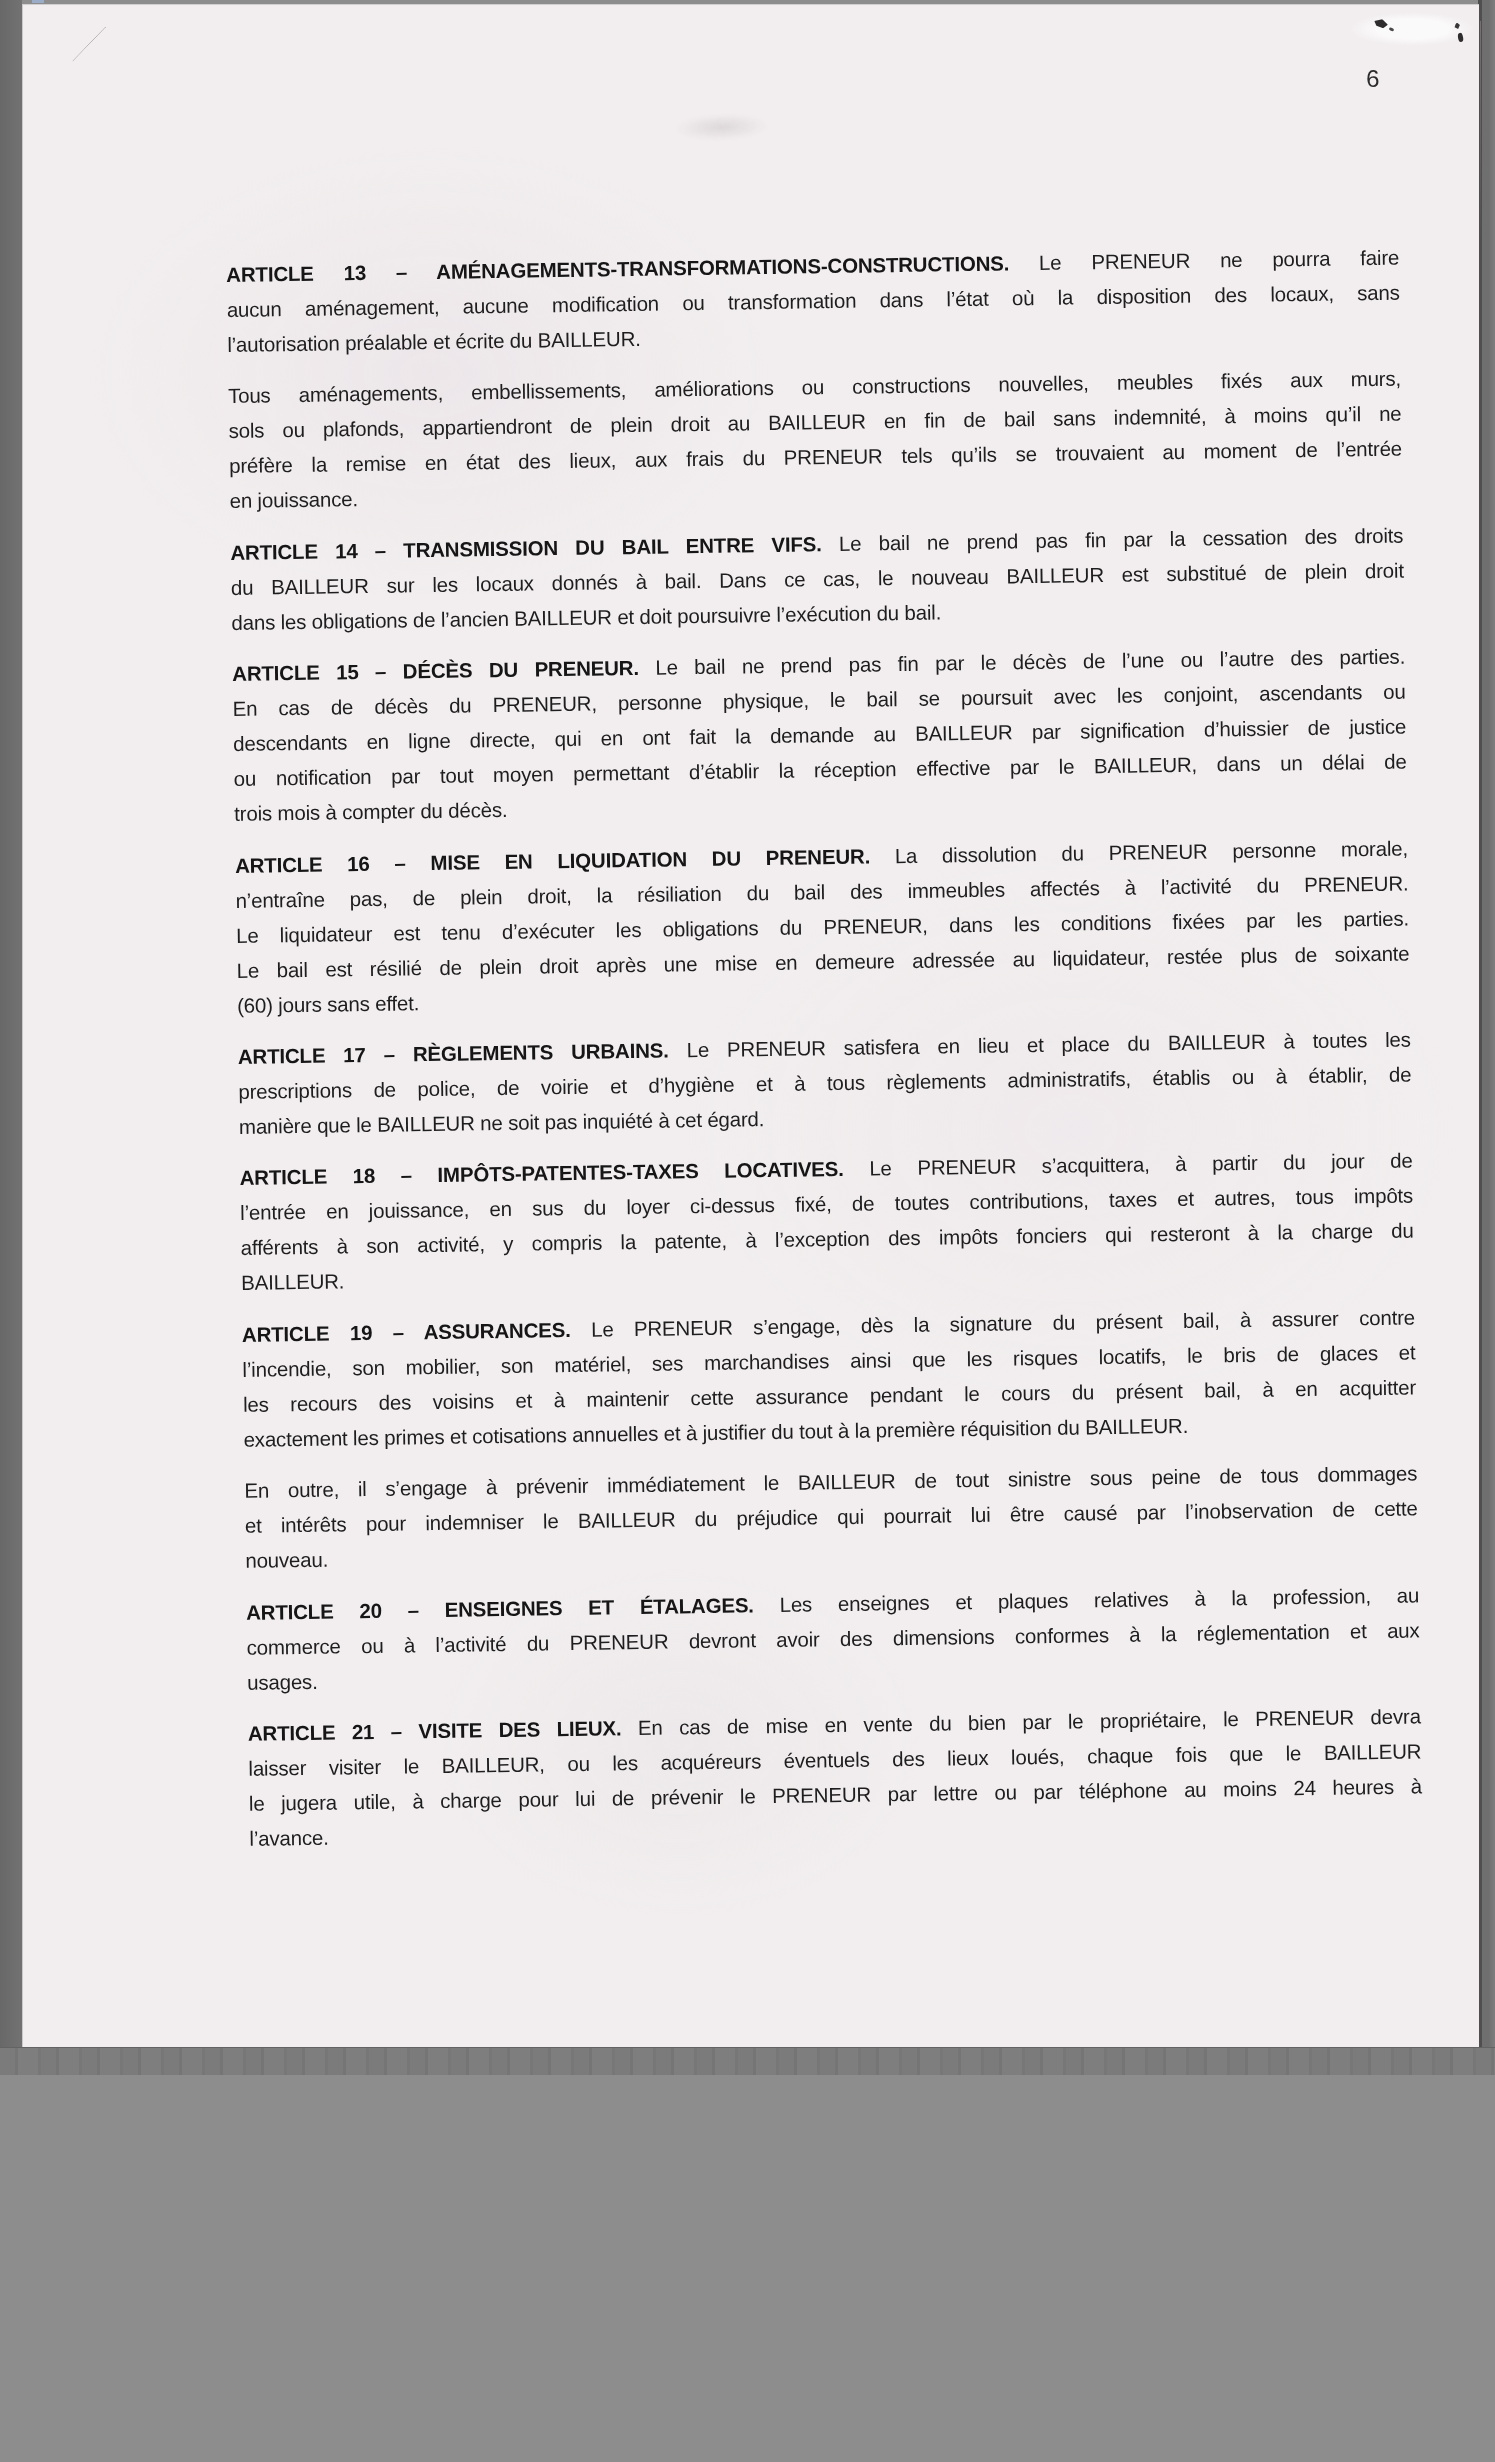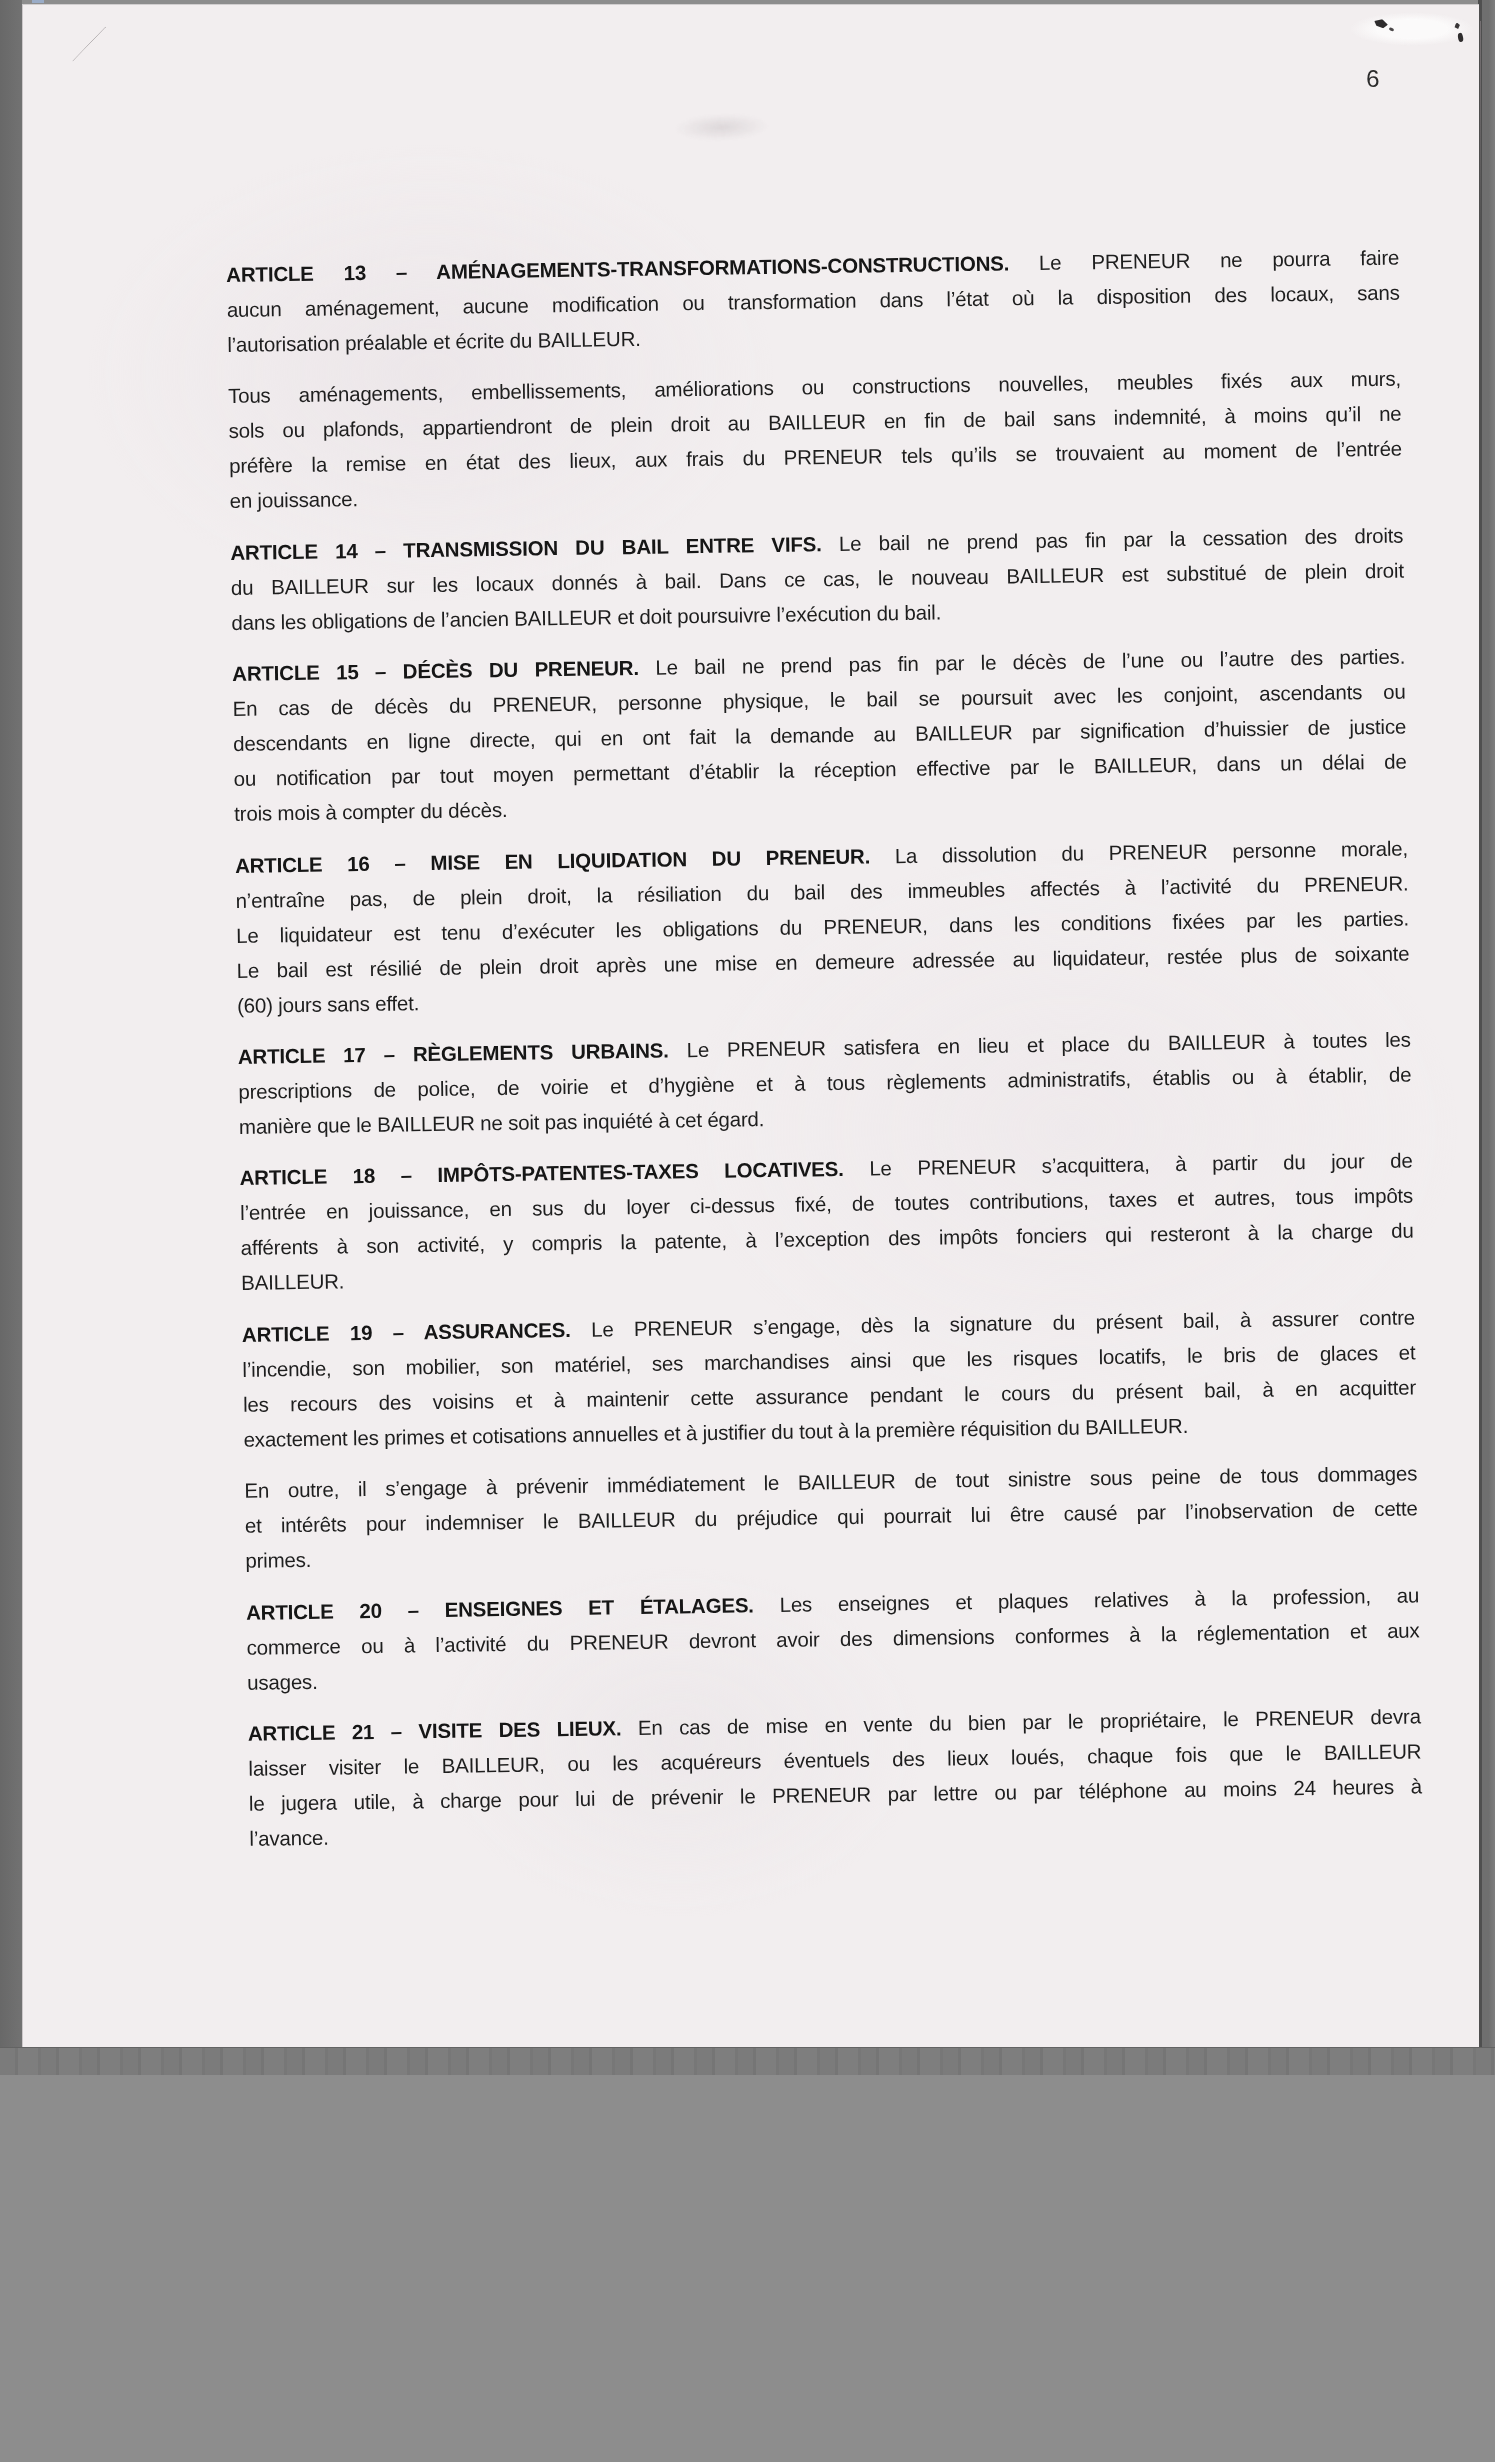--- a/index.html
+++ b/index.html
@@ -182,21 +182,21 @@
         </p>
         <p class="para">
           <span class="line"><span class="b">ARTICLE 19 – ASSURANCES.</span><span> Le PRENEUR s’engage, dès la signature du présent bail, à assurer contre</span></span>
           <span class="line"><span>l’incendie, son mobilier, son matériel, ses marchandises ainsi que les risques locatifs, le bris de glaces et</span></span>
           <span class="line"><span>les recours des voisins et à maintenir cette assurance pendant le cours du présent bail, à en acquitter</span></span>
           <span class="line final"><span>exactement les primes et cotisations annuelles et à justifier du tout à la première réquisition du BAILLEUR.</span></span>
         </p>
         <p class="para">
           <span class="line"><span>En outre, il s’engage à prévenir immédiatement le BAILLEUR de tout sinistre sous peine de tous dommages</span></span>
           <span class="line"><span>et intérêts pour indemniser le BAILLEUR du préjudice qui pourrait lui être causé par l’inobservation de cette</span></span>
-          <span class="line final"><span>primes.</span></span>
+          <span class="line final"><span>nouveau.</span></span>
         </p>
         <p class="para">
           <span class="line"><span class="b">ARTICLE 20 – ENSEIGNES ET ÉTALAGES.</span><span> Les enseignes et plaques relatives à la profession, au</span></span>
           <span class="line"><span>commerce ou à l’activité du PRENEUR devront avoir des dimensions conformes à la réglementation et aux</span></span>
           <span class="line final"><span>usages.</span></span>
         </p>
         <p class="para">
           <span class="line"><span class="b">ARTICLE 21 – VISITE DES LIEUX.</span><span> En cas de mise en vente du bien par le propriétaire, le PRENEUR devra</span></span>
           <span class="line"><span>laisser visiter le BAILLEUR, ou les acquéreurs éventuels des lieux loués, chaque fois que le BAILLEUR</span></span>
           <span class="line"><span>le jugera utile, à charge pour lui de prévenir le PRENEUR par lettre ou par téléphone au moins 24 heures à</span></span>

